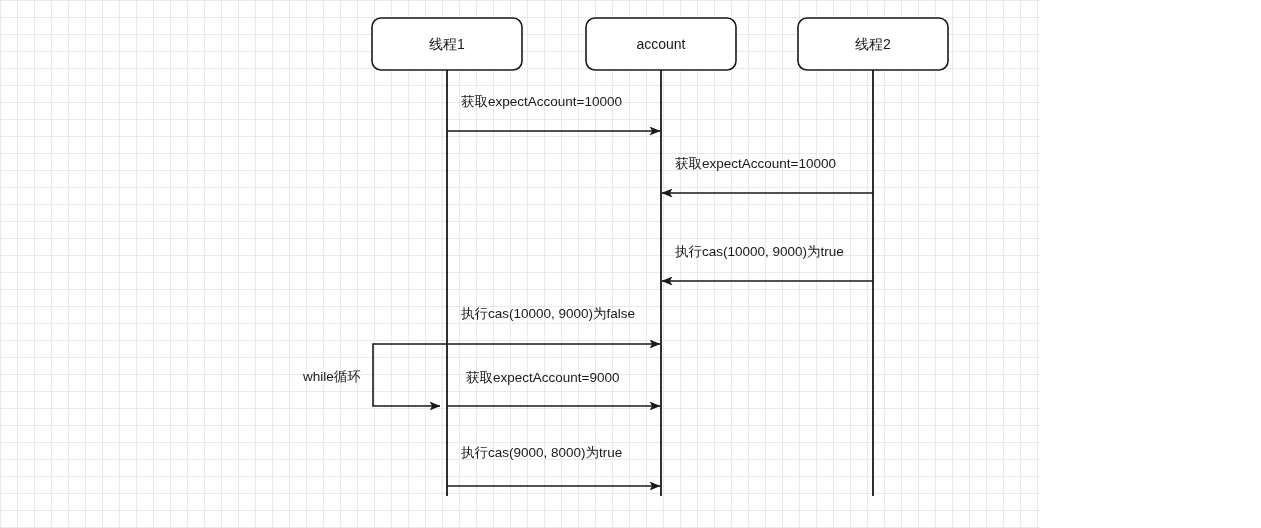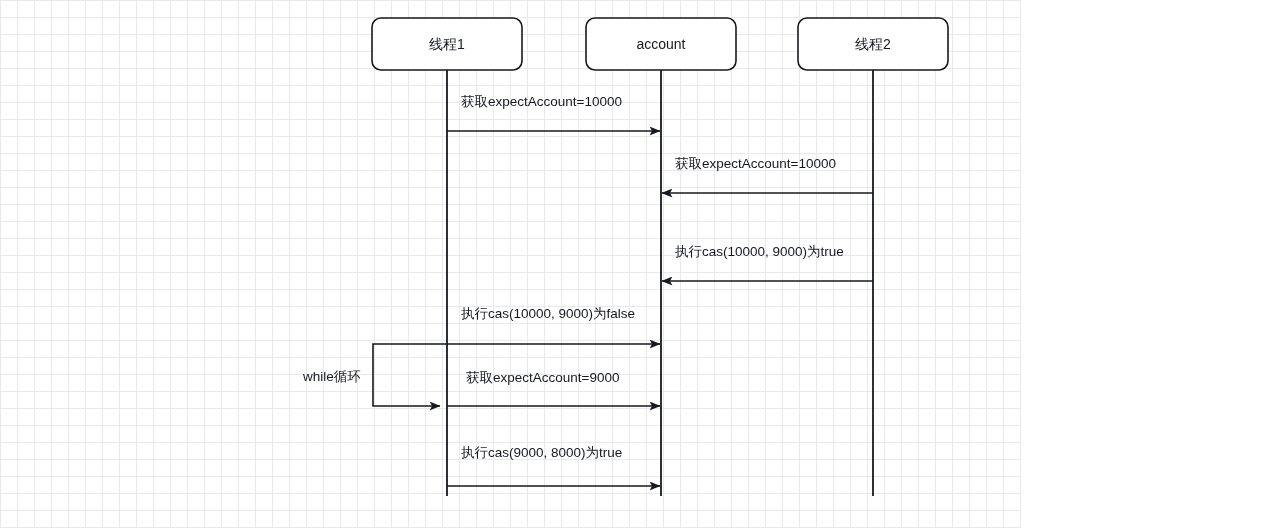--- a/index.html
+++ b/index.html
@@ -18,20 +18,21 @@
       linear-gradient(to bottom, #e9e9e9 1px, transparent 1px),
       linear-gradient(to right, #d4d4d4 1px, transparent 1px),
       linear-gradient(to bottom, #d4d4d4 1px, transparent 1px);
     background-size:
       17px 17px,
       17px 17px,
       51px 51px,
       51px 51px;
     background-position: 0 0, 0 0, 0 0, 0 0;
     font-family: "Liberation Sans", "DejaVu Sans", sans-serif;
+    padding-left: 20px;
   }
   #diagram-svg {
     position: absolute;
     left: 0;
     top: 0;
     width: 1261px;
     height: 528px;
   }
   .lifeline-box-label {
     font-family: "Liberation Sans", "DejaVu Sans", sans-serif;

